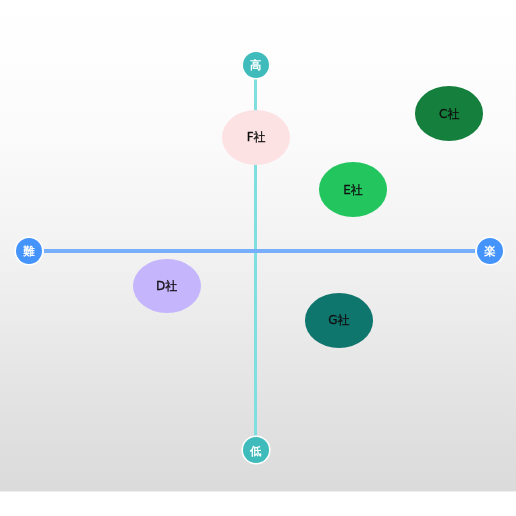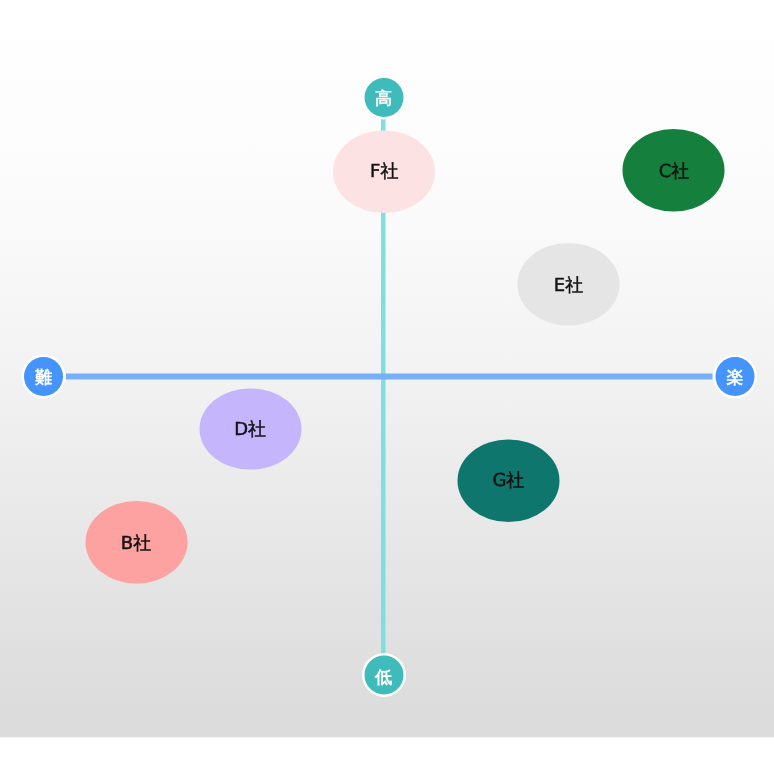--- a/index.html
+++ b/index.html
@@ -40,31 +40,28 @@
   <div class="endcap" style="left:242.7px; top:437.3px; width:26px; height:26px; background:#3fbbbb;">
     <span class="endcap-label">低</span>
   </div>
   <div class="endcap" style="left:16px; top:237.9px; width:26px; height:26px; background:#4594fc;">
     <span class="endcap-label">難</span>
   </div>
   <div class="endcap" style="left:477px; top:237.9px; width:26px; height:26px; background:#4594fc;">
     <span class="endcap-label">楽</span>
   </div>
 
-  <div class="bubble" style="background: rgb(253, 162, 161); left: 56.662px; top: 334.267px; width: 68px; height: 54.6px;">
-    <span class="bubble-label">B社</span>
-  </div>
   <div class="bubble" style="background: #15803d; left: 415.32px; top: 86.1336px; width: 68px; height: 54.6px;">
     <span class="bubble-label">C社</span>
   </div>
   <div class="bubble" style="background: #c4b5fd; left: 132.727px; top: 258.882px; width: 68px; height: 54.6px;">
     <span class="bubble-label">D社</span>
   </div>
-  <div class="bubble" style="background: #e5e5e5; left: 345px; top: 162.193px; width: 68px; height: 54.6px;">
+  <div class="bubble" style="background: #22c55e; left: 319px; top: 162.193px; width: 68px; height: 54.6px;">
     <span class="bubble-label">E社</span>
   </div>
-  <div class="bubble" style="background: rgb(253, 226, 227); left: 222.161px; top: 87px; width: 68px; height: 54.6px;">
+  <div class="bubble" style="background: rgb(253, 226, 227); left: 222.161px; top: 110px; width: 68px; height: 54.6px;">
     <span class="bubble-label">F社</span>
   </div>
   <div class="bubble" style="background: #0f766e; left: 304.91px; top: 293.008px; width: 68px; height: 54.6px;">
     <span class="bubble-label">G社</span>
   </div>
 </div>
 
 </body></html>

